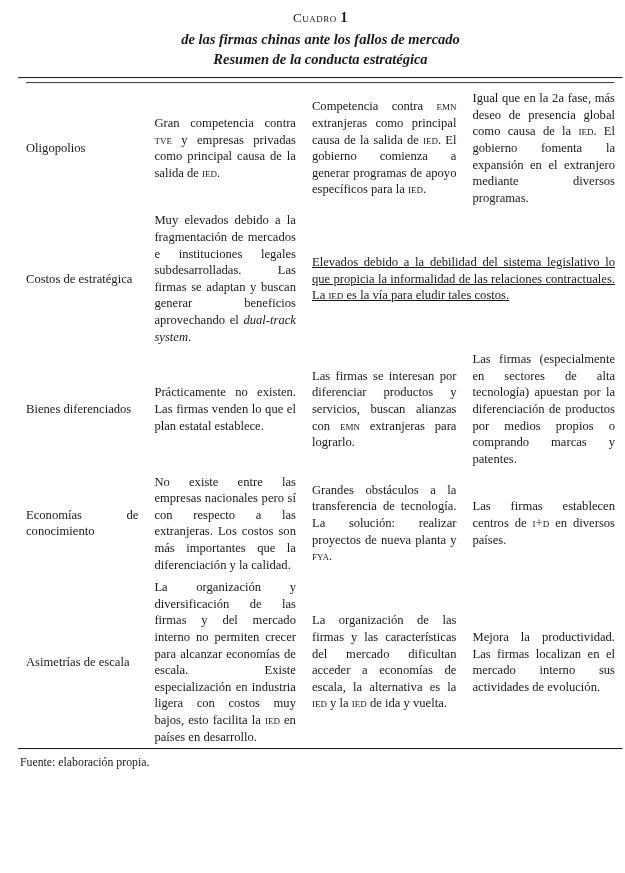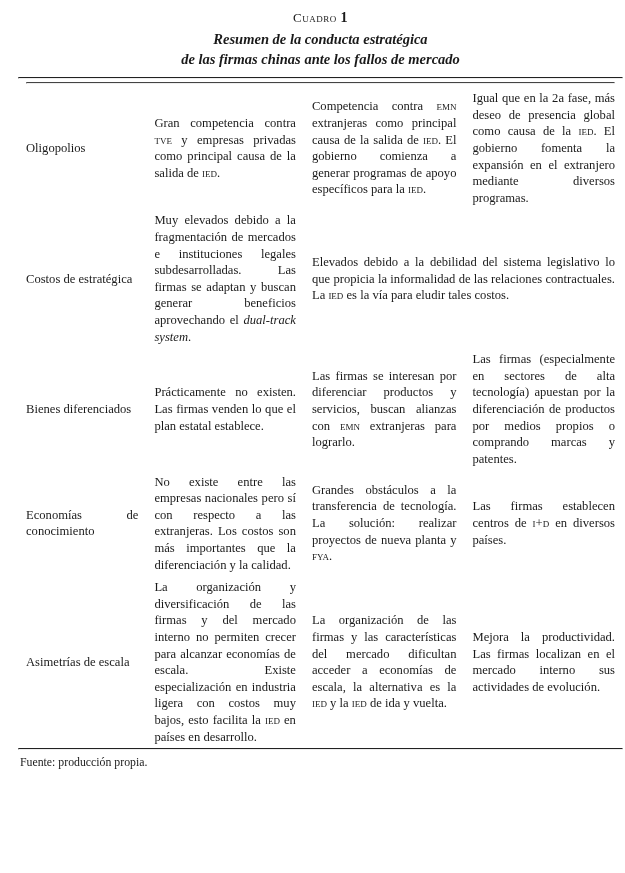--- a/index.html
+++ b/index.html
@@ -89,20 +89,21 @@
     font-size: 12.6px;
     line-height: 1.3;
     padding-left: 2px;
     font-family: Liberation Serif, serif;
   }
   td.cell {
     vertical-align: middle;
   }
   td.wide {
     text-align: justify;
+    text-decoration: underline;
   }
   .sc { font-variant: small-caps; }
   .it { font-style: italic; }
   .source {
     font-family: "Liberation Serif", serif;
     font-size: 11.8px;
     padding-top: 5px;
     padding-left: 2px;
   }
   .hairline-row td {
@@ -114,22 +115,22 @@
 <body>
 
 <div class="page">
 
   <div class="table-label">
     <span class="smallcaps">Cuadro</span>
     <span class="num">1</span>
   </div>
 
   <div class="title">
+    <div>de las firmas chinas ante los fallos de mercado</div>
     <div>Resumen de la conducta estratégica</div>
-    <div>de las firmas chinas ante los fallos de mercado</div>
   </div>
 
   <hr class="rule-thick">
 
   <table class="matrix">
     <colgroup>
       <col class="c1">
         <col class="c2">
         <col class="c3">
         <col class="c4">
@@ -183,14 +184,14 @@
         <td class="cell">La organización y diversificación de las firmas y del mercado interno no permiten crecer para alcanzar economías de escala. Existe especialización en industria ligera con costos muy bajos, esto facilita la <span class="sc">ied</span> en países en desarrollo.</td>
         <td class="cell">La organización de las firmas y las características del mercado dificultan acceder a economías de escala, la alternativa es la <span class="sc">ied</span> y la <span class="sc">ied</span> de ida y vuelta.</td>
         <td class="cell">Mejora la productividad. Las firmas localizan en el mercado interno sus actividades de evolución.</td>
       </tr>
 
     </tbody>
   </table>
 
   <hr class="rule-thick">
 
-  <div class="source">Fuente: producción propia.</div>
+  <div class="source">Fuente: elaboración propia.</div>
 </div>
 
 </body></html>

